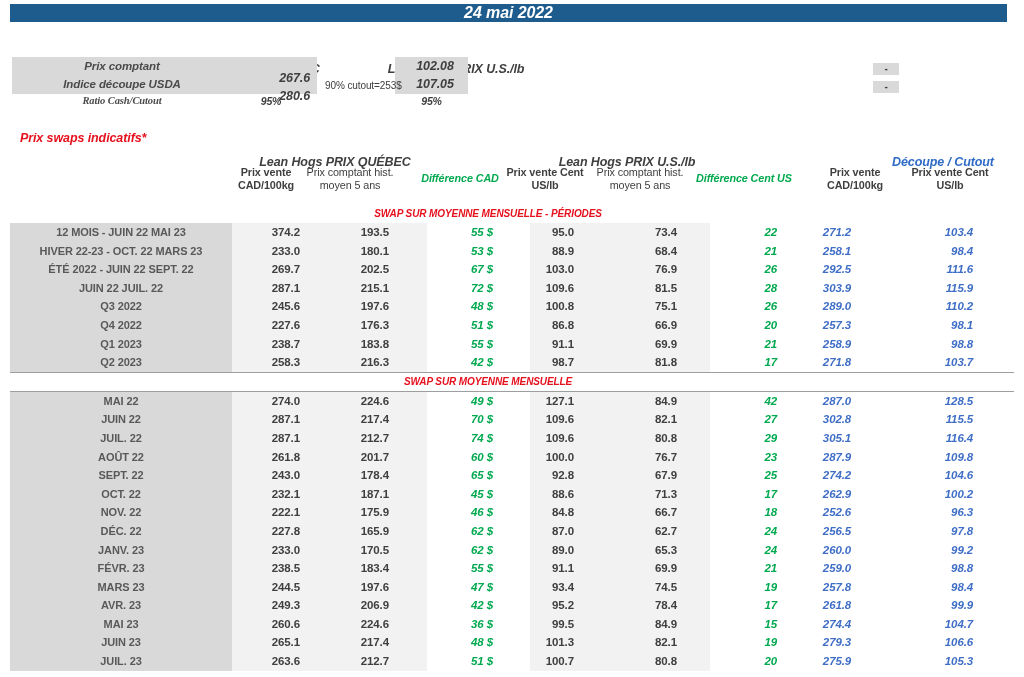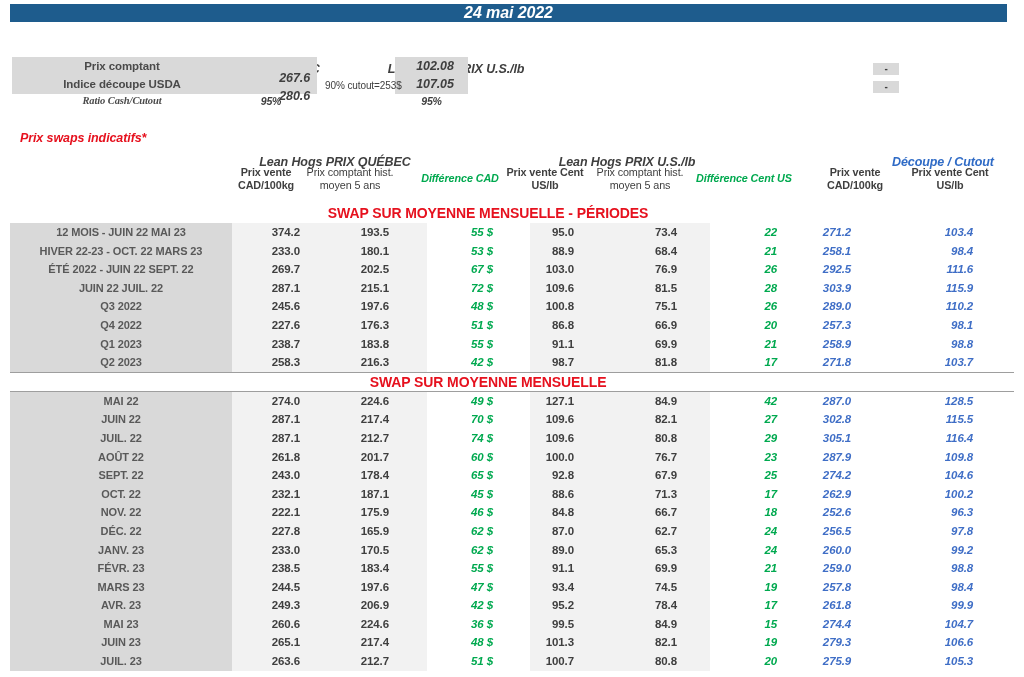--- a/index.html
+++ b/index.html
@@ -18,21 +18,21 @@
   }
 
   
   .group-header {
     font-size:12.5px; font-weight:bold; font-style:italic; color:#3f3f3f;
     text-align:center; white-space:nowrap;margin-top:24px;
   }
   .grey-rect { background:#D9D9D9; }
   .top-label {
     left:12px; width:220px; height:18px; line-height:18px; text-align:center;
-    font-size:11.5px; font-weight:bold; color:#4a4a4a; white-space:nowrap;
+    font-size:11.5px; font-weight:bold; font-style:italic; color:#4a4a4a; white-space:nowrap;
   }
   .top-val {
     left:232px; width:78px; height:18px; line-height:18px; text-align:right;
     font-size:12.5px; font-weight:bold; font-style:italic; color:#3f3f3f;margin-top:12px;
   }
   .top-note { font-size:10px; color:#404040; white-space:nowrap; }
   .ratio-label {
     left:12px; width:220px; text-align:center; font-size:10.5px; font-weight:600;
     font-style:italic; color:#4a4a4a;
   }
@@ -58,22 +58,22 @@
     display:flex; align-items:center; justify-content:center; color:#3f3f3f;
   }
   .col-header.bold { font-weight:bold; }
   .col-header.green { color:#00A94F; font-weight:bold; font-style:italic; }
 
   
   .table-wrap { left:10px; top:204px; width:1004px; }
   table { border-collapse:collapse; table-layout:fixed; width:1004px; }
   td { padding:0; height:18.6px; line-height:18.6px; font-size:11.5px; font-weight:bold; overflow:hidden; white-space:nowrap; }
   .title-row td {
-    height:19px; line-height:19px; text-align:center; font-size:14px;
-    font-weight:bold; color:#E6111E; background:#ffffff;
+    height:19px; line-height:19px; text-align:center; font-size:10px;
+    font-weight:bold; font-style:italic; color:#E6111E; background:#ffffff;
   }
   .title-row td .shift { display:inline-block; transform:translateX(-24px); }
   .title-row.bordered td { border-top:1.5px solid #9e9e9e; border-bottom:1.5px solid #9e9e9e; height:18px; line-height:18px;margin-top:35px; }
   td.label { background:#D9D9D9; text-align:center; color:#595959; font-size:11px; }
   td.c1 { background:#F2F2F2; text-align:right; padding-right:12px; color:#3f3f3f; }
   td.c2 { background:#F2F2F2; text-align:right; padding-right:38px; color:#3f3f3f; }
   td.c3 { text-align:right; padding-right:37px; color:#00A94F; font-style:italic; }
   td.c4 { background:#F2F2F2; text-align:right; padding-right:12px; color:#3f3f3f; }
   td.c5 { background:#F2F2F2; text-align:right; padding-right:33px; color:#3f3f3f; }
   td.c6 { text-align:right; padding-right:13px; color:#00A94F; font-style:italic; }

